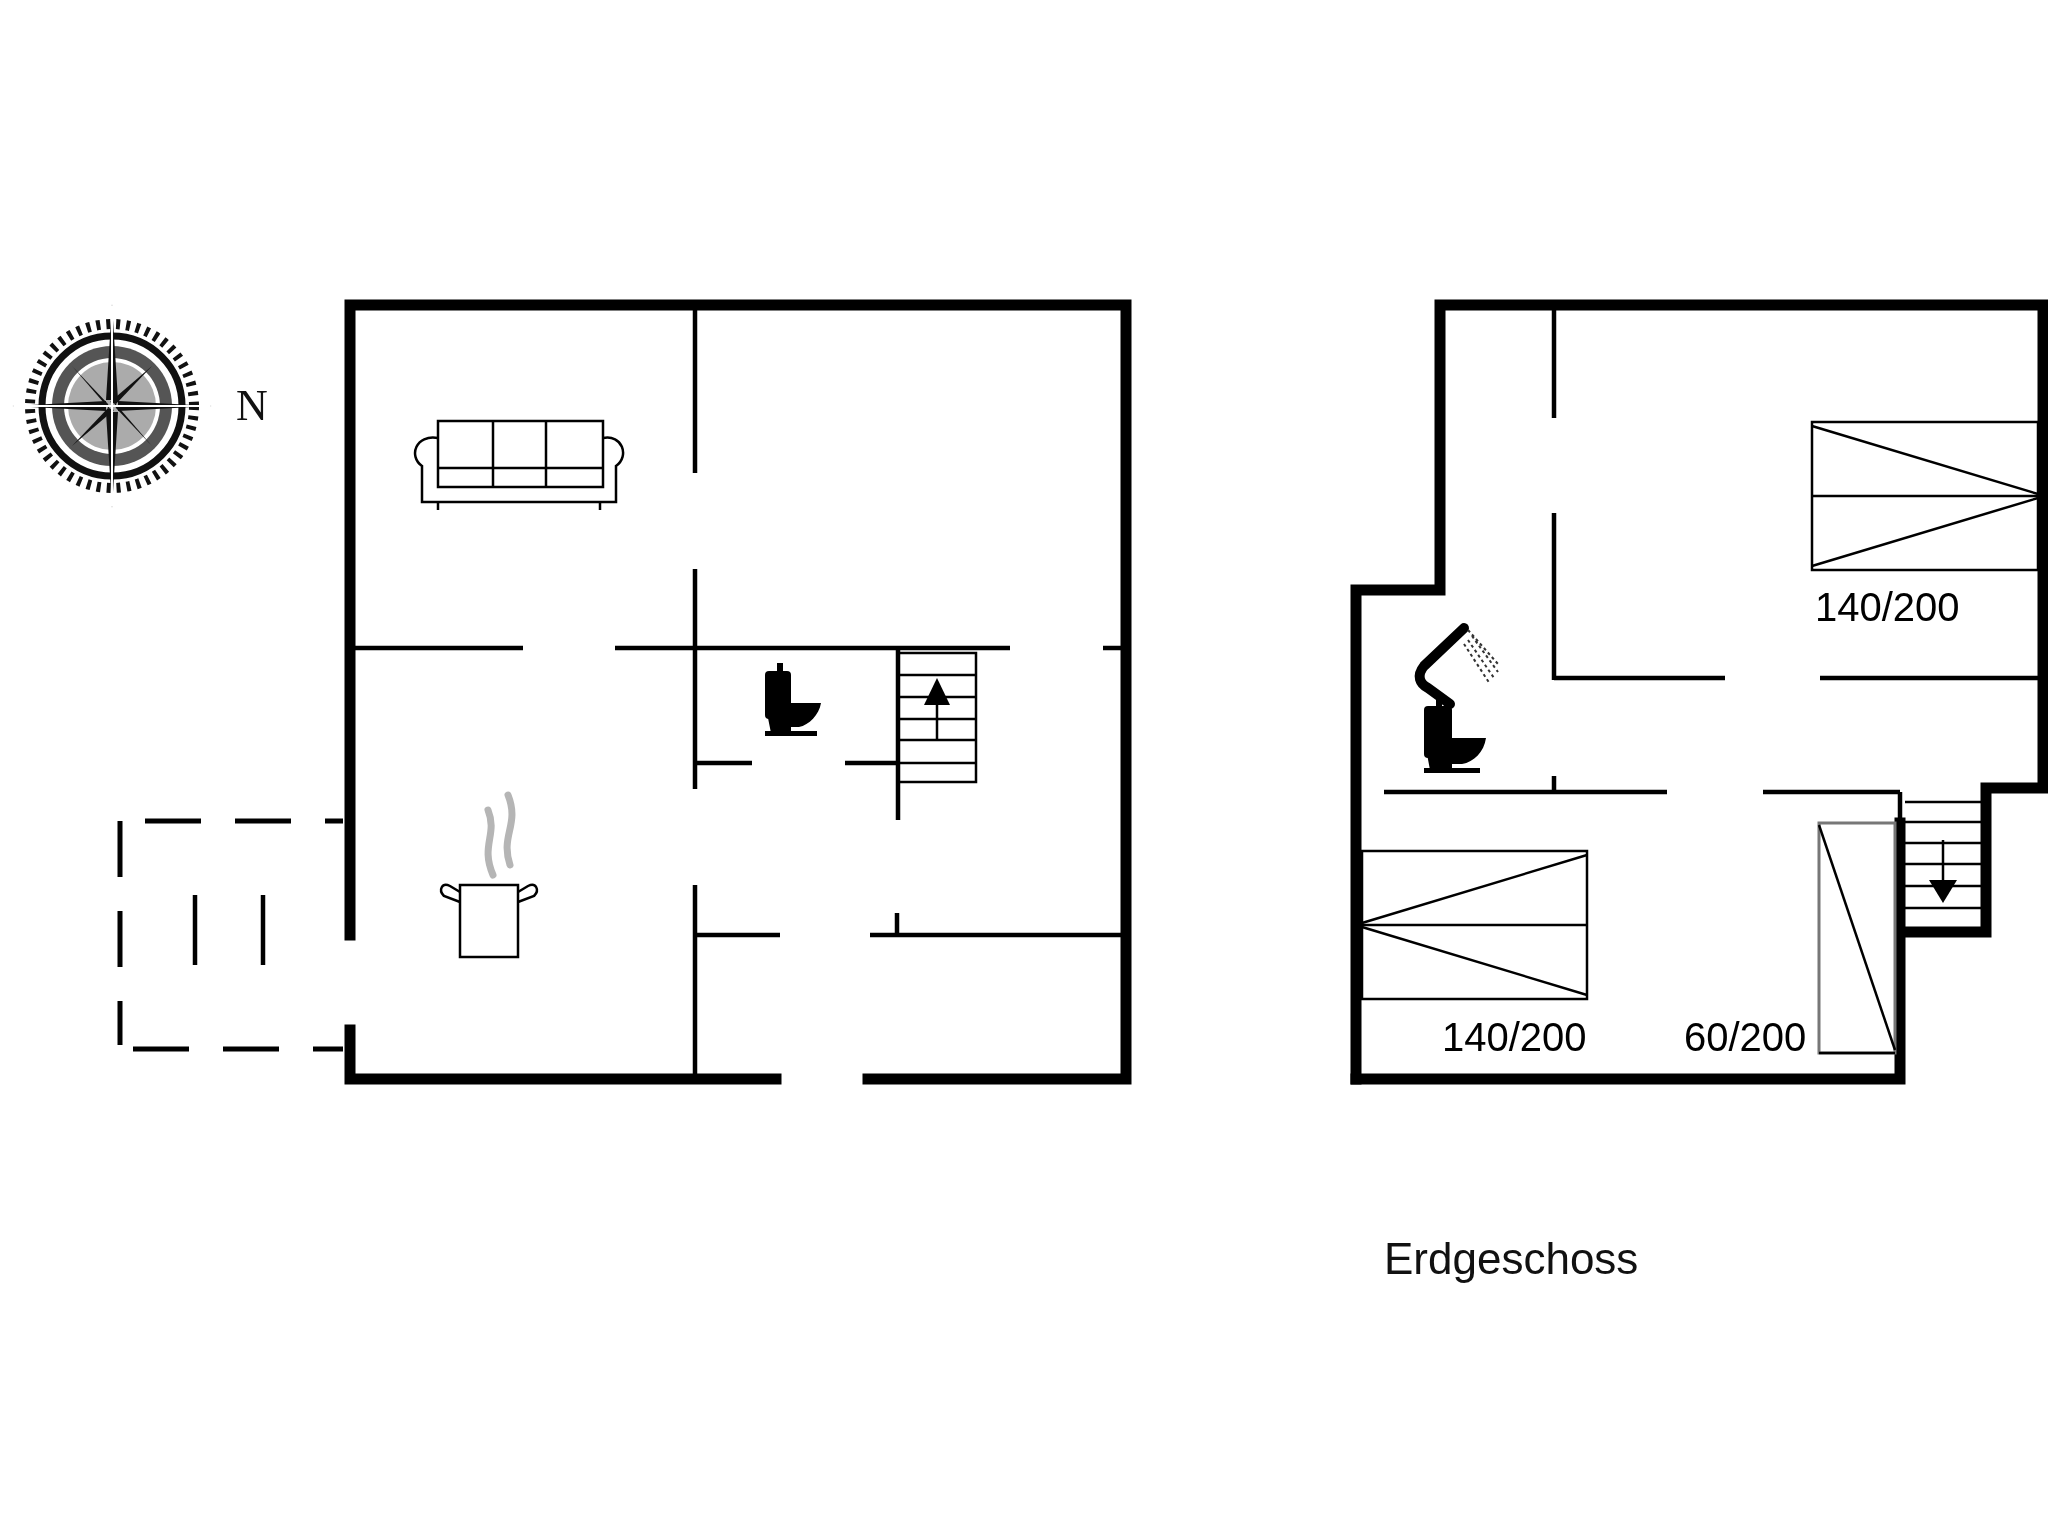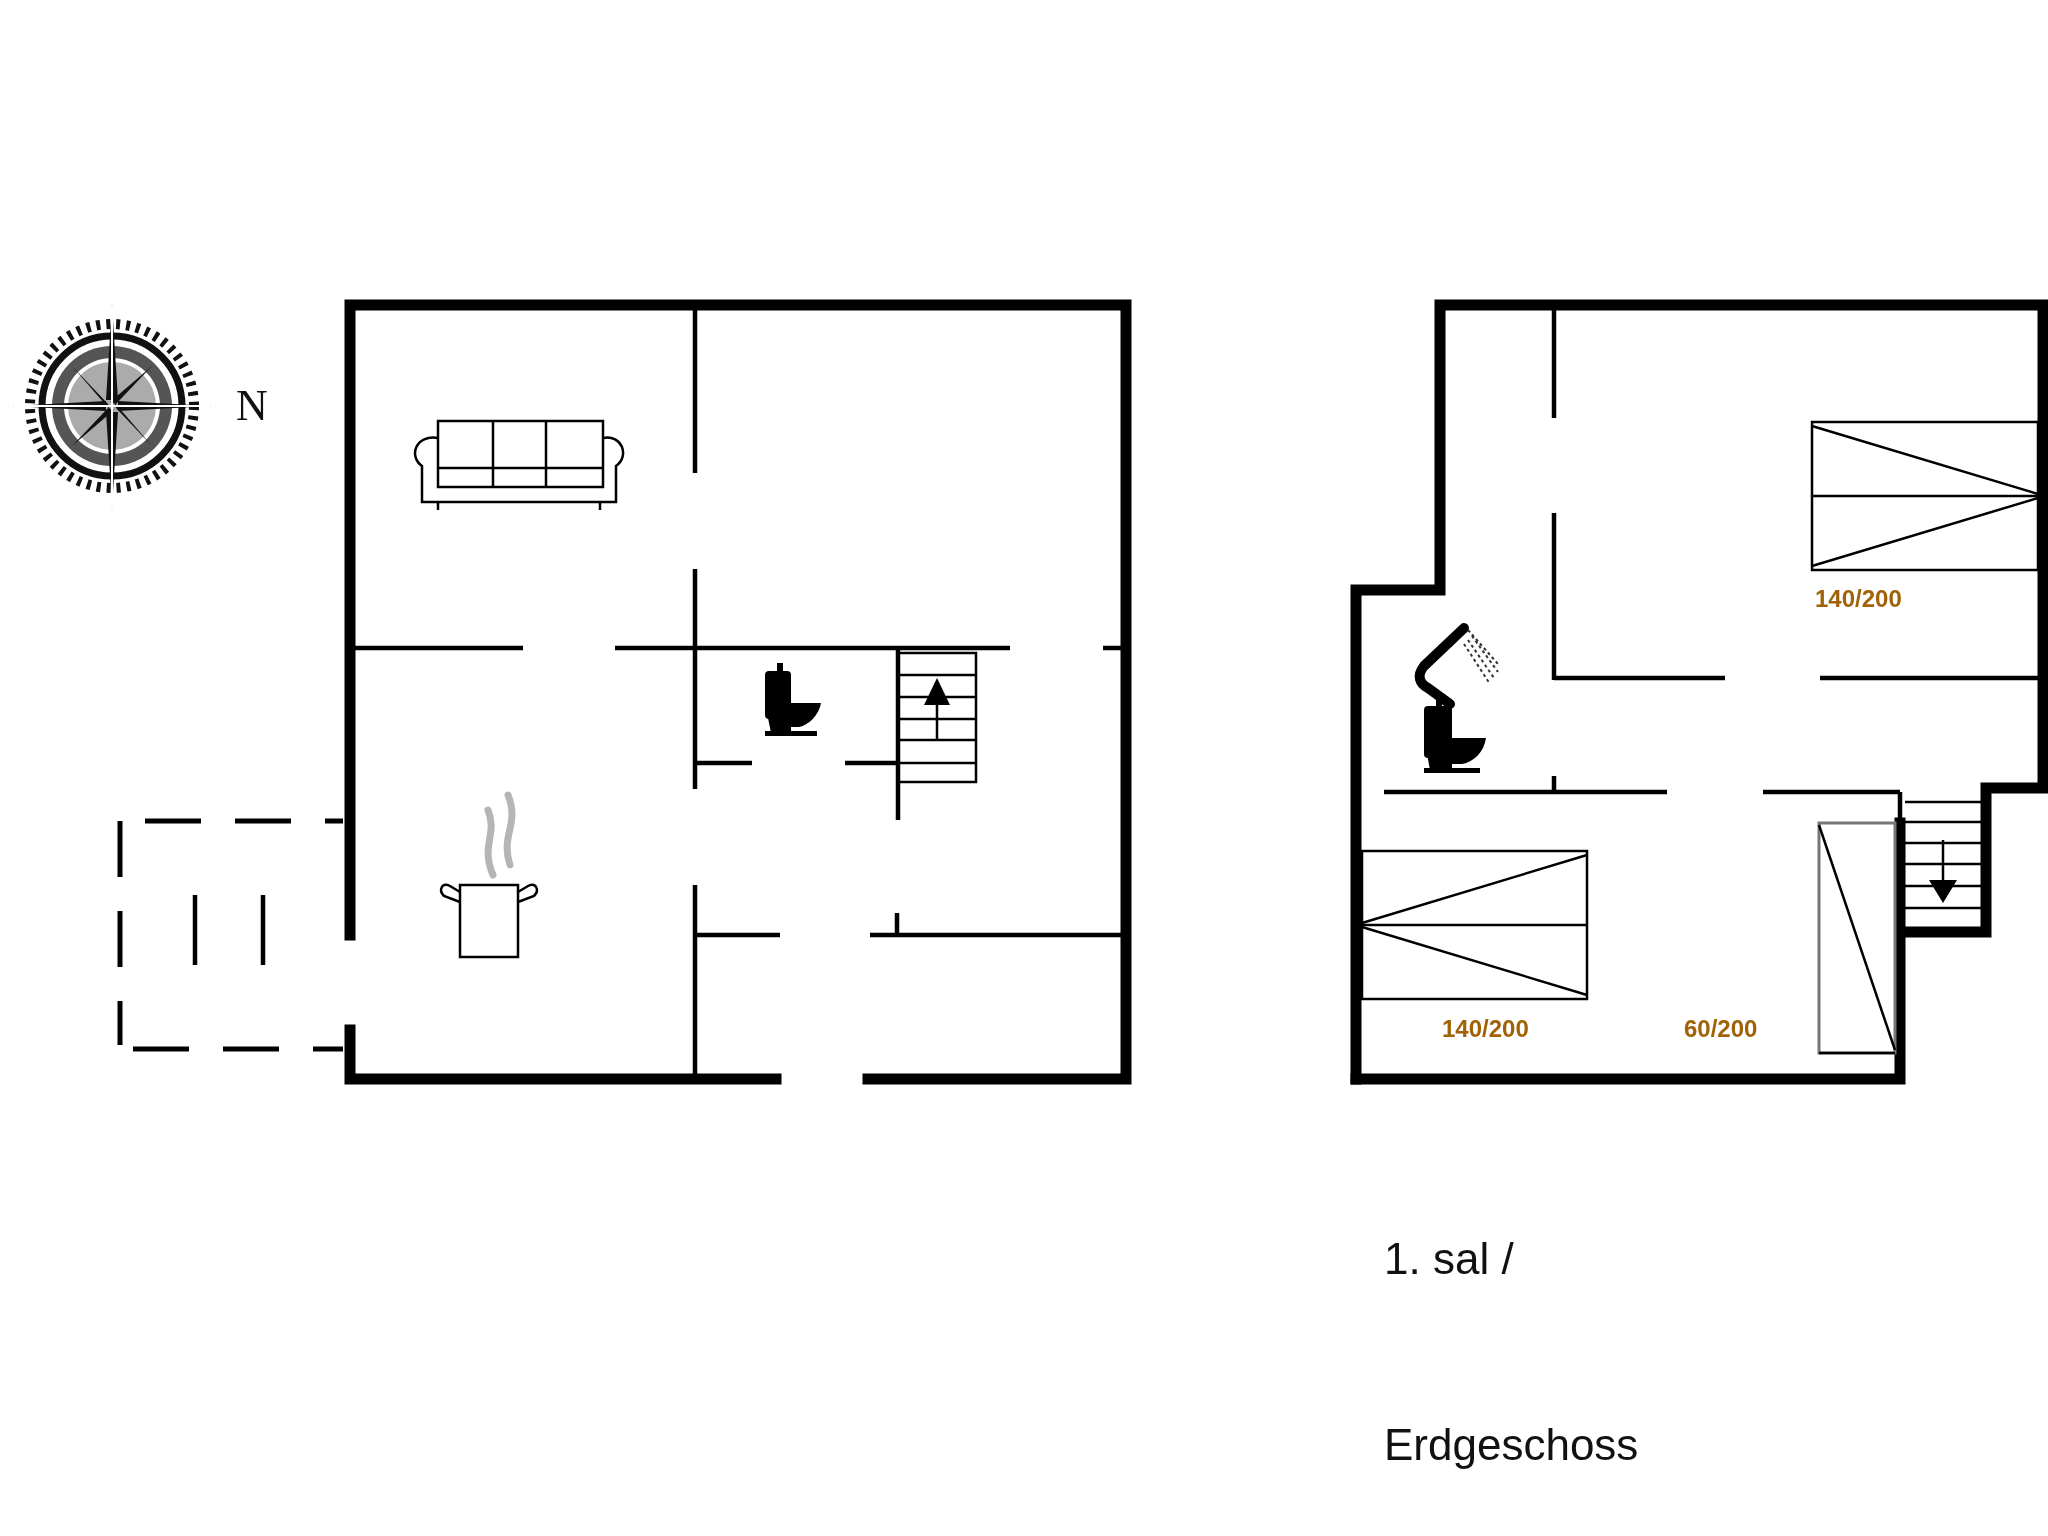--- a/index.html
+++ b/index.html
@@ -4,21 +4,21 @@
 <style>
   html, body { margin: 0; padding: 0; background: #ffffff; }
   body { width: 2048px; height: 1536px; position: relative; overflow: hidden; font-family: "Liberation Sans", sans-serif; }
   svg.plan { position: absolute; left: 0; top: 0; width: 2048px; height: 1536px; }
   .wall { stroke: #000; stroke-width: 11; stroke-linecap: square; fill: none; }
   .iwall { stroke: #000; stroke-width: 4.5; fill: none; }
   .thin { stroke: #000; stroke-width: 2.5; fill: none; }
   .dash { stroke: #000; stroke-width: 5; fill: none; stroke-dasharray: 56 34; }
   .grey { stroke: #777; stroke-width: 3; fill: none; }
   .label { position: absolute; font-family: "Liberation Sans", sans-serif; font-size: 44px; line-height: 62px; color: #111; white-space: pre; }
-  .bed-label { position: absolute; font-family: "Liberation Sans", sans-serif; font-size: 24px; color: #a16207; font-weight: bold; }
+  .bed-label { position: absolute; font-family: "Liberation Sans", sans-serif; font-size: 40px; color: #000000; }
   .north { position: absolute; font-family: "Liberation Serif", serif; font-size: 44px; color: #111; }
 </style>
 </head>
 <body>
 
 <svg class="plan" viewBox="0 0 2048 1536" xmlns="http://www.w3.org/2000/svg">
 
   <g transform="translate(112,406)">
     <circle r="82" fill="none" stroke="#111" stroke-width="10" stroke-dasharray="4 6"></circle>
     <circle r="70" fill="none" stroke="#111" stroke-width="7"></circle>
@@ -175,15 +175,14 @@
 
 <div class="north" style="left:236px; top:380px;">N</div>
 
 <div class="bed-label" style="left:1815px; top:585px;">140/200</div>
 <div class="bed-label" style="left:1442px; top:1015px;">140/200</div>
 <div class="bed-label" style="left:1684px; top:1015px;">60/200</div>
 
 <div class="label" style="left:352px; top:1104px;">
 </div>
 <div class="label" style="left:1384px; top:1104px;">
-  <div>1. sal /</div>
   <div>Erdgeschoss</div>
 </div>
 
 </body></html>

